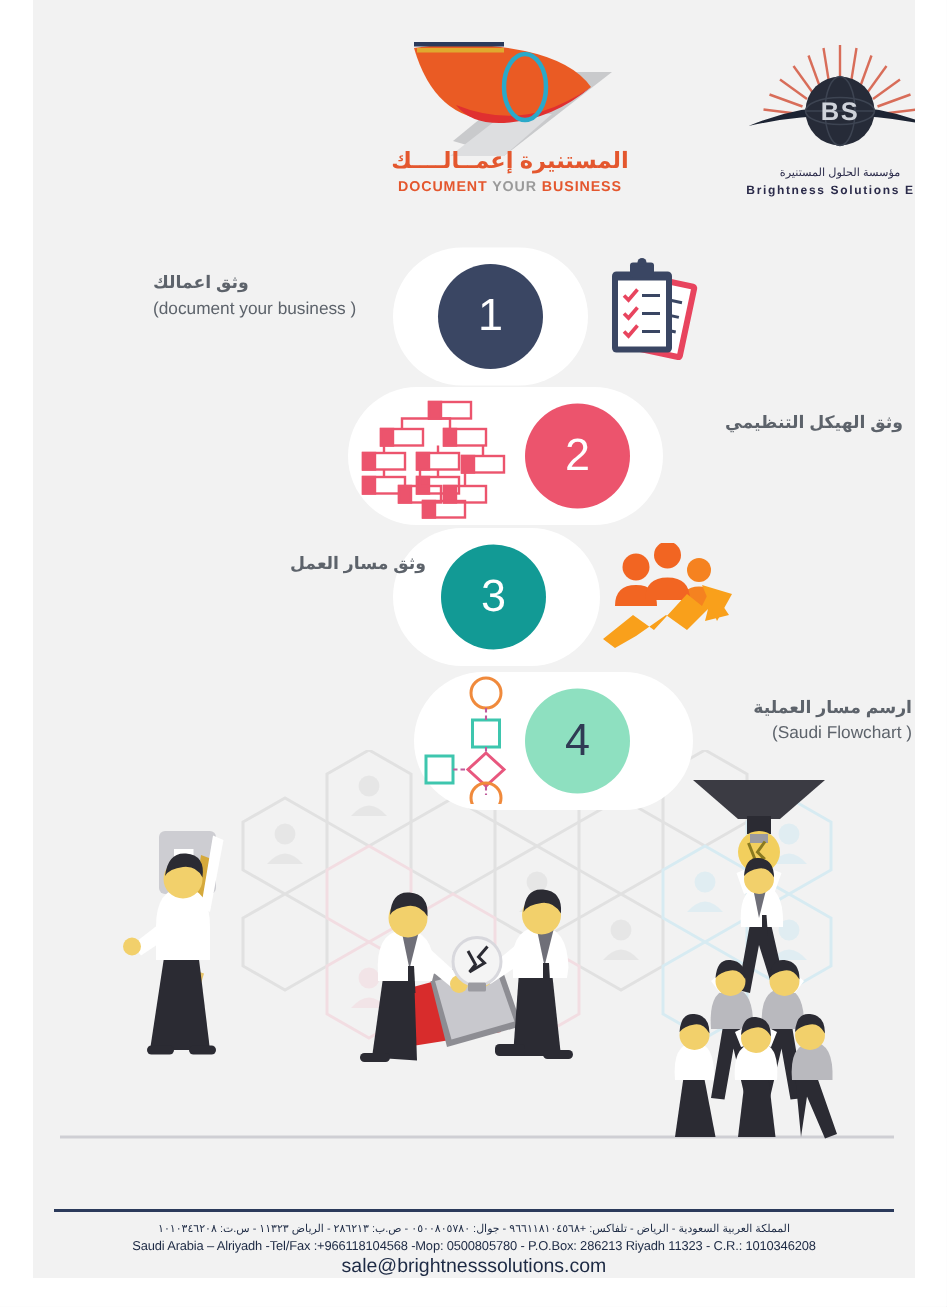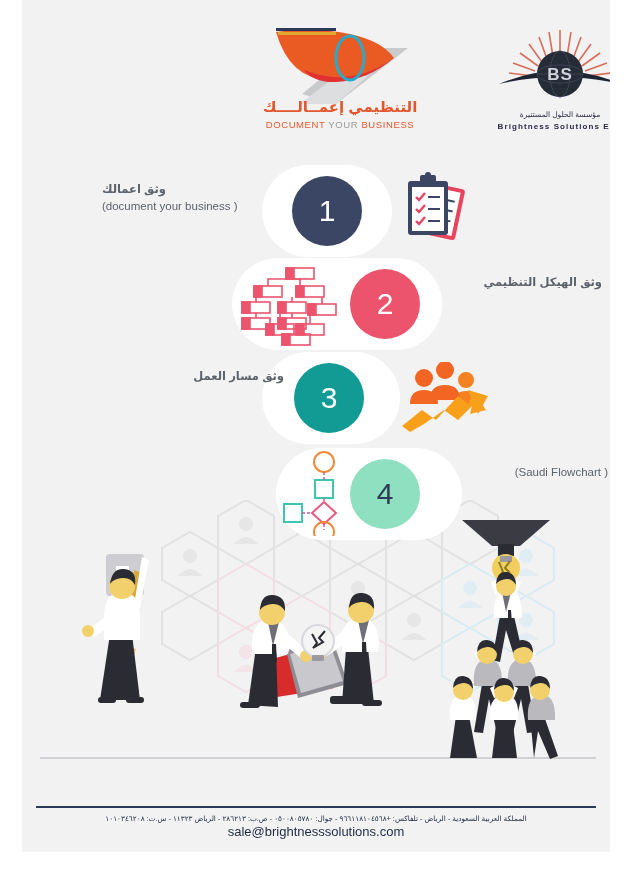--- a/index.html
+++ b/index.html
@@ -6,21 +6,21 @@
   body{width:631px;height:871px;overflow:hidden;font-family:"Liberation Sans","DejaVu Sans",sans-serif;}
 
   #page{position:relative;width:631px;height:871px;background:#ffffff;overflow:hidden;}
   #sheet{position:absolute;left:22px;top:0;width:588px;height:852px;background:#f2f2f2;overflow:hidden;}
 
   
   .logo-left{position:absolute;left:218px;top:18px;width:200px;height:122px;}
   .logo-right{position:absolute;left:463px;top:26px;width:150px;height:112px;}
   .logo-cap{position:absolute;left:0;width:100%;text-align:center;}
   .dyb-ar{font-size:15px;font-weight:bold;letter-spacing:2px;color:#e4572e;}
-  .dyb-en{font-size:9.5px;font-weight:normal;letter-spacing:.6px;color:#e4572e;}
+  .dyb-en{font-size:9.5px;font-weight:bold;letter-spacing:.6px;color:#e4572e;}
   .dyb-en .mid{color:#9a9a9a;}
   .bs-ar{font-size:7.5px;color:#2b2b4a;letter-spacing:.5px;}
   .bs-en{font-size:8px;color:#2b2b4a;letter-spacing:1.1px;font-weight:bold;}
 
   
   .step{position:absolute;height:92px;}
   .blob{position:absolute;top:0;left:0;height:92px;background:#ffffff;border-radius:46px;}
   .circle{position:absolute;top:11px;width:70px;height:70px;border-radius:50%;
           display:flex;align-items:center;justify-content:center;
           font-size:30px;font-weight:500;color:#ffffff;}
@@ -202,21 +202,21 @@
     <div class="logo-left">
       <svg width="200" height="92" viewBox="0 0 200 92">
         <path d="M62 76 L118 30 L168 30 L96 86 Z" fill="#c9cacc"></path>
         <path d="M60 86 L96 58 L128 58 L96 86 Z" fill="#dddee0"></path>
         <path d="M36 14 q34 -6 74 2 q32 7 44 24 q-30 22 -64 22 q-40 0 -54 -48 z" fill="#ea5b24"></path>
         <path d="M64 52 q30 12 58 4 q16 -5 32 -16 q-26 22 -58 24 q-22 1 -32 -12 z" fill="#e03030"></path>
         <rect x="36" y="10" width="60" height="3" fill="#2b3a5b"></rect>
         <rect x="38" y="14" width="58" height="3" fill="#e0a92e"></rect>
         <ellipse cx="110" cy="40" rx="14" ry="22" fill="none" stroke="#2aa9c9" stroke-width="3"></ellipse>
       </svg>
-      <div class="logo-cap dyb-ar" style="top:80px">التنظيمي إعمــالــــك</div>
+      <div class="logo-cap dyb-ar" style="top:80px">المستنيرة إعمــالــــك</div>
       <div class="logo-cap dyb-en" style="top:101px"><span>DOCUMENT </span><span class="mid">YOUR </span><span>BUSINESS</span></div>
     </div>
 
     <div class="logo-right">
       <svg width="150" height="82" viewBox="0 0 150 82">
         <g stroke="#d4563f" stroke-width="1.6" opacity=".85">
           <line x1="75" y1="4" x2="75" y2="30"></line>
           <line x1="64" y1="6" x2="68" y2="31"></line>
             <line x1="86" y1="6" x2="82" y2="31"></line>
           <line x1="54" y1="11" x2="62" y2="33"></line>
@@ -339,20 +339,21 @@
         </g>
         <path d="M2 64 L22 48 L36 58 L58 34 L68 42 L74 30 L86 48 L70 52 L72 44 L58 58 L44 48 L24 62 L10 70 Z" fill="#f9a01b"></path>
         <path d="M68 28 L88 34 L78 52 Z" fill="#f9a01b"></path>
       </svg>
     </div>
 
     <div class="step" style="left:0px;top:448px;width:588px;">
       <div class="blob" style="left:254px;width:186px;"></div>
       <div class="circle" style="left:328px;background:#8ee0c0;color:#2f3b54;">4</div>
       <div class="labels" style="left:438px;width:148px;text-align:right;">
+        <div class="lab-ar">ارسم مسار العملية</div>
         <div class="lab-en">(Saudi Flowchart )</div>
       </div>
       <svg class="art" style="left:254px;top:2px;" width="78" height="86" viewBox="0 0 78 86">
         <circle cx="48" cy="12" r="10" fill="none" stroke="#f08a3c" stroke-width="2"></circle>
         <rect x="39" y="30" width="18" height="18" fill="none" stroke="#3ec6ae" stroke-width="2"></rect>
         <rect x="8" y="54" width="18" height="18" fill="none" stroke="#3ec6ae" stroke-width="2"></rect>
         <path d="M48 52 L60 63 L48 74 L36 63 Z" fill="none" stroke="#e8577e" stroke-width="2"></path>
         <circle cx="48" cy="82" r="10" fill="none" stroke="#f08a3c" stroke-width="2"></circle>
         <g stroke="#c05a9b" stroke-width="1.4" stroke-dasharray="3,2">
           <line x1="48" y1="22" x2="48" y2="30"></line>
@@ -361,15 +362,16 @@
           <line x1="48" y1="74" x2="48" y2="80"></line>
         </g>
       </svg>
     </div>
 
   </div>
 
   <div id="footer">
     <div class="rule"></div>
     <div class="f-ar">المملكة العربية السعودية - الرياض - تلفاكس: +٩٦٦١١٨١٠٤٥٦٨ - جوال: ٠٥٠٠٨٠٥٧٨٠ - ص.ب: ٢٨٦٢١٣ - الرياض ١١٣٢٣ - س.ت: ١٠١٠٣٤٦٢٠٨</div>
+    <div class="f-en">Saudi Arabia – Alriyadh -Tel/Fax :+966118104568 -Mop: 0500805780 - P.O.Box: 286213  Riyadh 11323 - C.R.: 1010346208</div>
     <div class="f-mail">sale@brightnesssolutions.com</div>
   </div>
 </div>
 
 </body></html>

